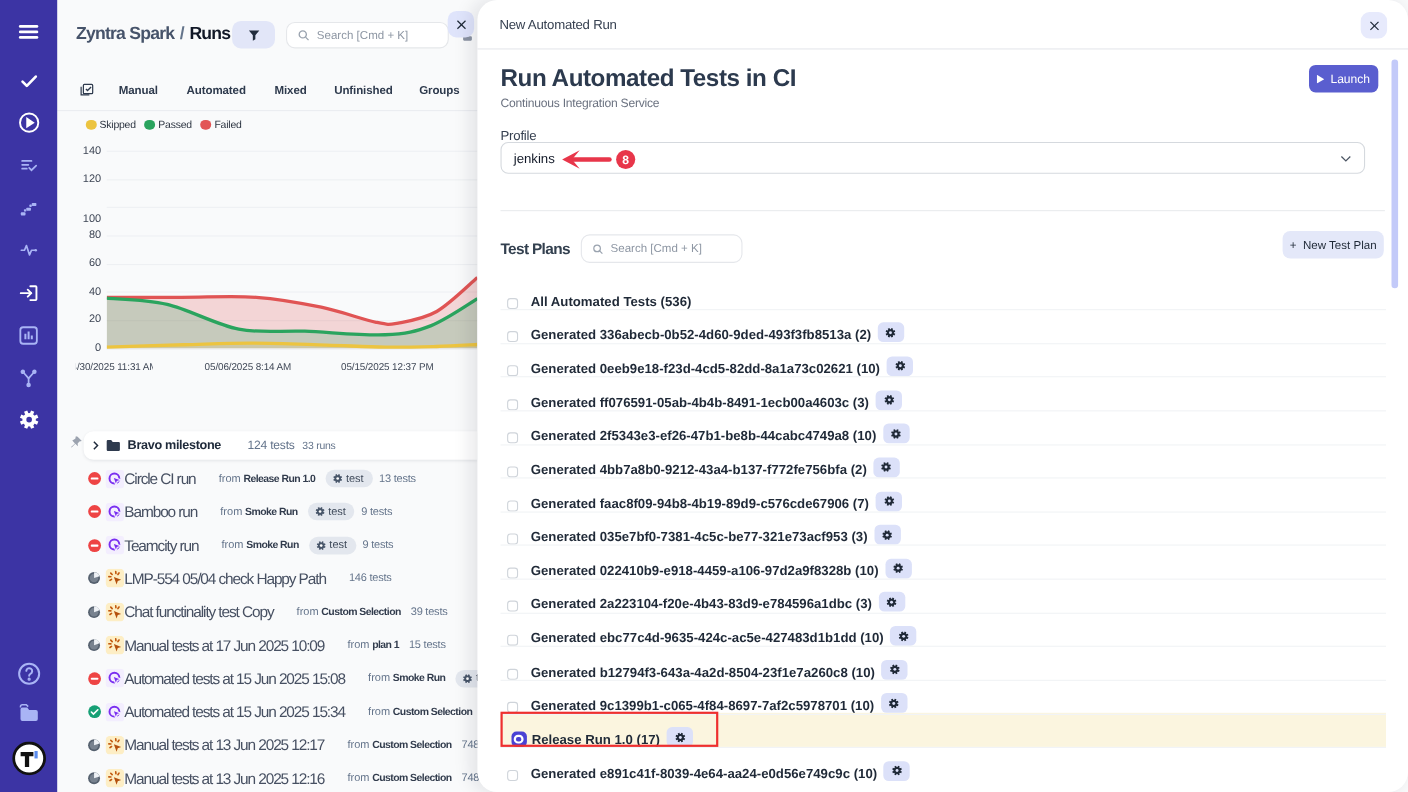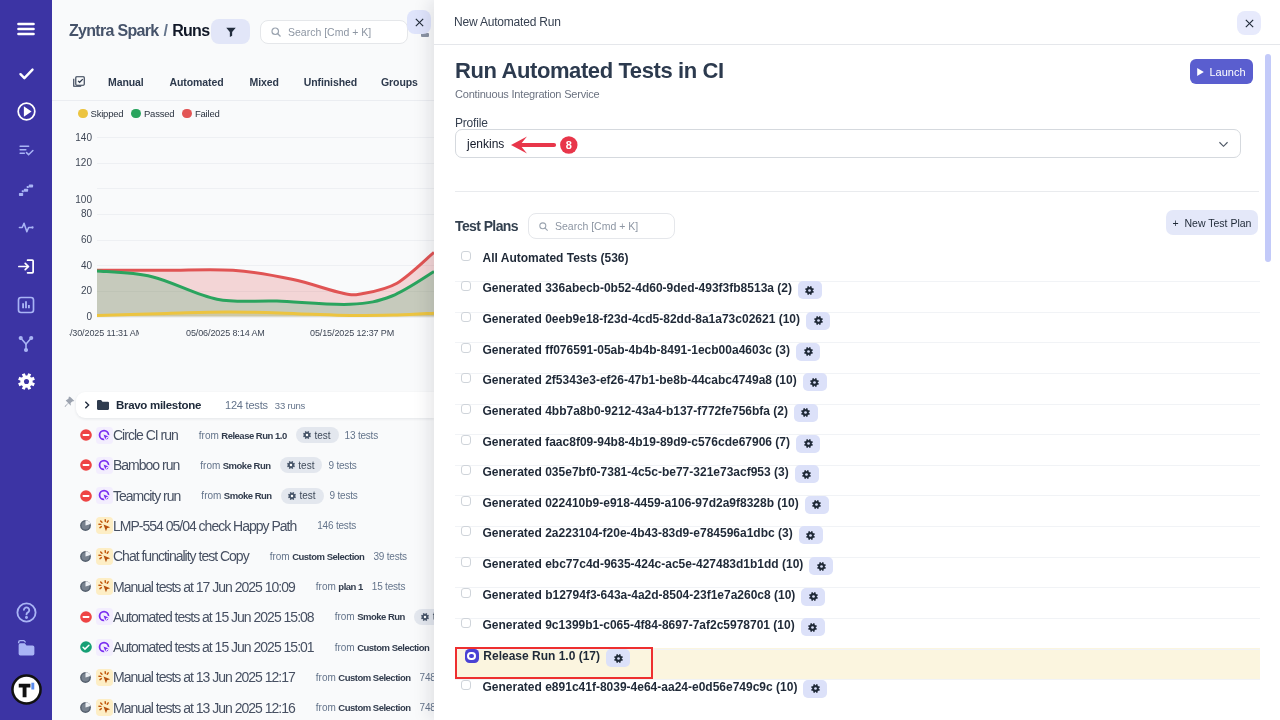--- a/index.html
+++ b/index.html
@@ -37,36 +37,36 @@
 .runrow { position:absolute; left:77px; height:20px; display:flex; align-items:center; white-space:nowrap; }
 .rname { font-size:14px; color:#475062; margin-right:21px; letter-spacing:-1.0px; }
 .rfrom { font-size:10px; color:#64748b; margin-right:2.5px; }
 .rsrc  { font-size:9.5px; color:#323c4d; font-weight:bold; margin-right:9px; letter-spacing:-0.5px; }
 .rtests{ font-size:10px; color:#64748b; letter-spacing:-0.2px; }
 .pill  { background:#e3e7ee; border-radius:8px; height:16px; display:inline-flex; align-items:center; padding:0 8px 0 6px; font-size:10px; color:#3f4a5a; margin-right:6px; }
 .sic { margin-right:2px; display:flex; width:17px; justify-content:center;}
 .tic { margin-right:0px; display:flex; }
 
 
-#drawer { left:434px; top:0; width:846px; height:720px; background:#fff; z-index:60; box-shadow:-5px 0 16px rgba(15,23,42,0.10); }
+#drawer { left:434px; top:0; width:846px; height:720px; background:#fff; z-index:60; box-shadow:-5px 0 16px rgba(15,23,42,0.10);border-radius:18px; }
 #drawer .in { position:absolute; }
 #dheader { left:20px; top:15px; font-size:12px; color:#374151; letter-spacing:-0.2px;}
 #dxbtn { left:803px; top:11px; width:24px; height:24px; background:#e7eafc; border-radius:8px; display:flex; align-items:center; justify-content:center; }
 #dhdivider { left:0; top:44px; width:846px; height:1px; background:#e5e7eb; }
 #dtitle { left:21px; top:58px; font-size:22px; font-weight:bold; color:#2c3a4e; letter-spacing:-0.4px; }
 #dsub { left:21px; top:88px; font-size:11px; color:#6b7280; letter-spacing:-0.2px; }
 #launch { left:756px; top:59px; width:63px; height:25px; background:#5a5ecf; border-radius:6px; color:#fff; font-size:11px; display:flex; align-items:center; justify-content:center; }
 #plabel { left:21px; top:116px; font-size:12px; color:#374151; letter-spacing:-0.2px;}
 #pselect { left:21px; top:129px; width:786px; height:29px; border:1px solid #d5d9de; border-radius:7px; background:#fff; }
 #pselect .val { position:absolute; left:11px; top:7px; font-size:12px; color:#111827; }
 #sep2 { left:21px; top:191px; width:804px; height:1px; background:#e9ebee; }
 #tplabel { left:21px; top:218px; font-size:14px; font-weight:bold; color:#33404f; letter-spacing:-0.6px;text-align:right;}
 #tpsearch { left:94px; top:213px; width:147px; height:26px; border:1px solid #e5e7eb; border-radius:8px; display:flex; align-items:center; padding-left:9px; color:#8d96a3; font-size:10.5px; background:#fff;}
 #newtp { left:732px; top:210px; width:92px; height:25px; background:#e4e8f9; border-radius:7px; display:flex; align-items:center; justify-content:center; font-size:10.5px; color:#1f2937; }
-.cbrow { position:absolute; left:26.5px; height:30px; display:flex; align-items:flex-start; white-space:nowrap; }
+.cbrow { position:absolute; left:26.5px; height:30px; display:flex; align-items:flex-end; white-space:nowrap; }
 .cbx { width:10px; height:10px; border:1.5px solid #cfd4da; border-radius:3px; background:#fff; margin-right:12px; flex:none;}
 .cblabel { font-size:12px; font-weight:bold; color:#1f2937; margin-right:6px; }
 .gearbtn { width:24px; height:18px; background:#dce1f9; border-radius:5px; display:flex; align-items:center; justify-content:center; flex:none;}
 .rowline { position:absolute; left:21px; width:805px; height:1px; background:#f1f3f6; }
 #creamrow { left:21px; top:648px; width:805px; height:30.5px; background:#fbf5df; }
 #redbox { left:21px; top:647px; width:198px; height:32px; border:2.5px solid #ee2f2f; z-index:5;}
 #dscroll { left:831px; top:54px; width:6px; height:208px; background:#c3caf9; border-radius:3px; }
 </style>
 </head>
 <body>
@@ -363,21 +363,21 @@
           <path d="M7 12.5l3.2 3.2L17 9" fill="none" stroke="#fff" stroke-width="2.6" stroke-linecap="round"></path>
         </svg>
       </span>
       <span class="tic">
         <svg width="17" height="17" viewBox="0 0 24 24">
           <rect x="0" y="0" width="24" height="24" rx="5" fill="#f3eefe"></rect>
           <circle cx="11.3" cy="11.3" r="6.3" fill="none" stroke="#7a2ff0" stroke-width="2.5"></circle>
           <path d="M9.2 9.2l4 10.8 1.8-5 5-1.8z" fill="#7a2ff0" stroke="#f3eefe" stroke-width="1.6"></path>
         </svg>
       </span>
-      <span class="rname">Automated tests at 15 Jun 2025 15:01</span>
+      <span class="rname">Automated tests at 15 Jun 2025 15:34</span>
       <span class="rfrom">from</span>
       <span class="rsrc">Custom Selection</span>
       <span class="pill" style="padding:0 6px">
         <svg width="10" height="10" viewBox="0 0 24 24">
           <line x1="16.62" y1="13.91" x2="20.87" y2="15.67" stroke="#475569" stroke-width="3.6"></line>
           <line x1="13.91" y1="16.62" x2="15.67" y2="20.87" stroke="#475569" stroke-width="3.6"></line>
           <line x1="10.09" y1="16.62" x2="8.33" y2="20.87" stroke="#475569" stroke-width="3.6"></line>
           <line x1="7.38" y1="13.91" x2="3.13" y2="15.67" stroke="#475569" stroke-width="3.6"></line>
           <line x1="7.38" y1="10.09" x2="3.13" y2="8.33" stroke="#475569" stroke-width="3.6"></line>
           <line x1="10.09" y1="7.38" x2="8.33" y2="3.13" stroke="#475569" stroke-width="3.6"></line>

